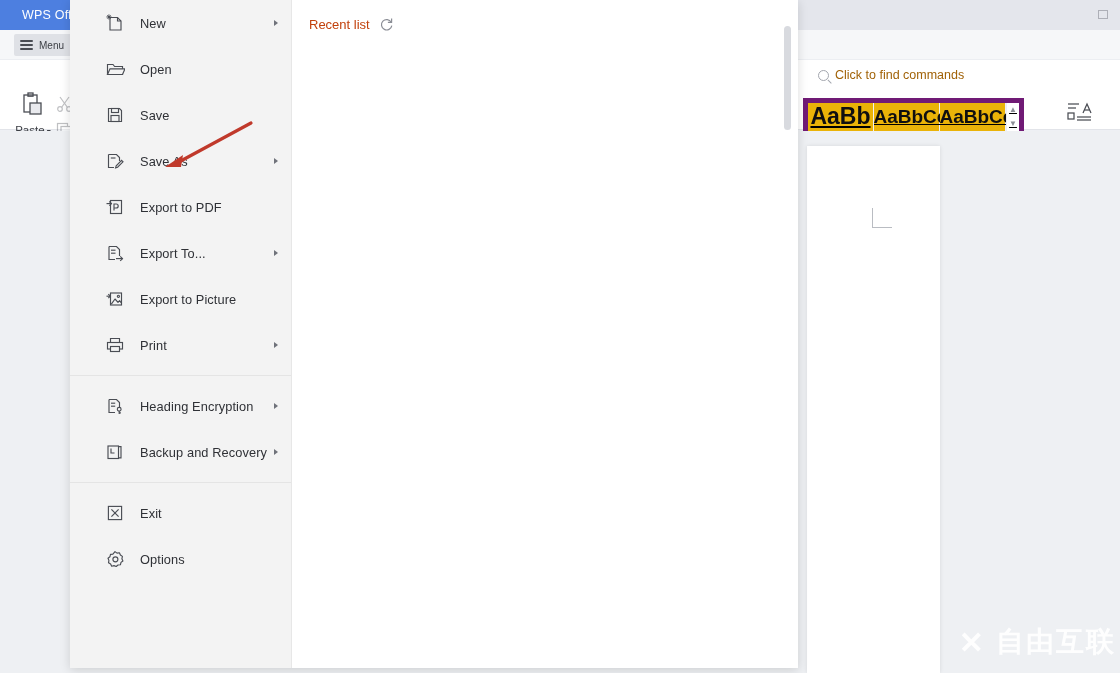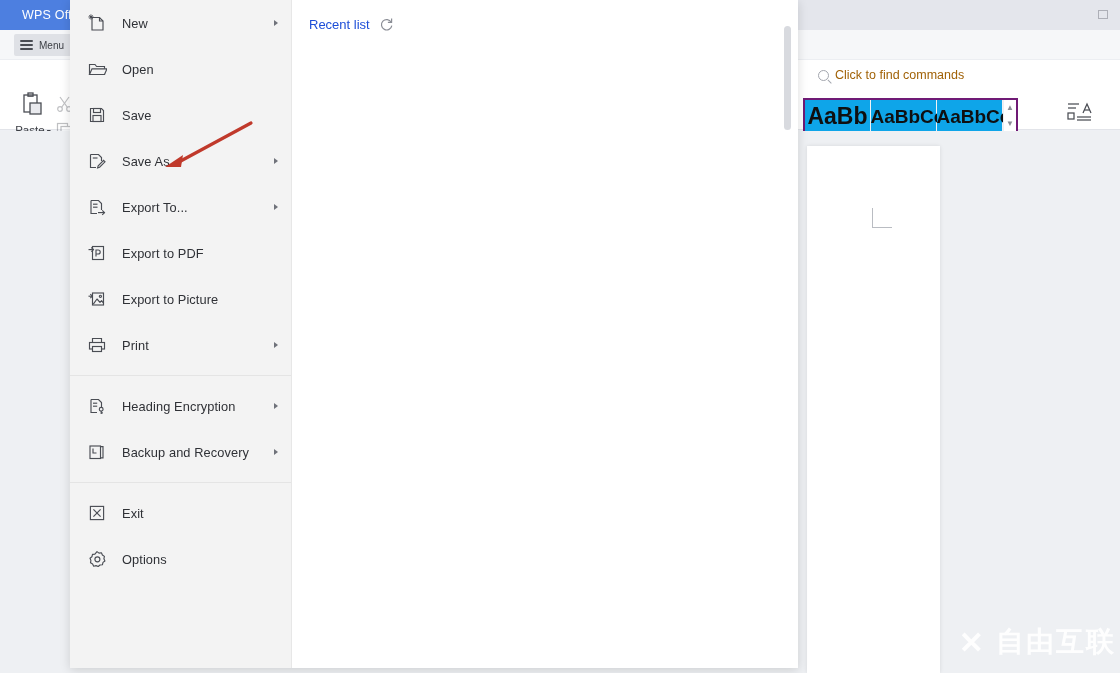--- a/index.html
+++ b/index.html
@@ -125,22 +125,23 @@
   .copy-tool {
     position: absolute; left: 56px; top: 92px;
     opacity: .35;
   }
 
   
   .style-gallery {
     position: absolute; left: 803px; top: 68px;
     height: 52px;
     display: flex;
-    border: 2px solid #701a75;
-    background: #0ea5e9;
+    border: 5px solid #701a75;
+    background: #eab308;
+    text-decoration: underline;
   }
   .style-cell {
     width: 66px;
     display: flex; flex-direction: column;
     align-items: center; justify-content: center;
     border-right: 1px solid #f0f1f4;
   }
   .style-preview {
     color: #0f0f10;
     line-height: 1;
@@ -221,31 +222,31 @@
     overflow: hidden;
   }
   .backstage-right {
     position: absolute; left: 222px; top: 0;
     width: 506px; height: 668px;
     background: #ffffff;
   }
   .recent-header {
     position: absolute; left: 17px; top: 17px;
     display: flex; align-items: center; gap: 9px;
-    color: #1d4ed8; font-size: 13px;
+    color: #c2410c; font-size: 13px;
     white-space: nowrap;
   }
   .refresh-icon { color: #8b8e96; display: inline-flex; }
 
   .menu-list { position: absolute; left: 0; top: 0; width: 222px; }
   .menu-item {
     position: relative;
     height: 46px;
     display: flex; align-items: center;
-    padding-left: 16px;
+    padding-left: 34px;
     color: #2f3136;
     font-size: 12.8px;
   }
   .menu-item .mi-icon {
     width: 22px; height: 22px;
     display: flex; align-items: center; justify-content: center;
     color: #4a4d54;
     flex: 0 0 22px;
   }
   .menu-item .mi-label {
@@ -452,47 +453,47 @@
               <path d="M16.6 9.4 L18 10.8 L12.6 16.2 L10.6 16.8 L11.2 14.8 Z"></path>
             </svg>
           </span>
           <span class="mi-label">Save As</span>
           <span class="mi-chevron"></span>
         </div>
 
         <div class="menu-item">
           <span class="mi-icon">
             <svg width="20" height="20" viewBox="0 0 20 20" fill="none" stroke="#4a4d54" stroke-width="1.15">
+              <rect x="5.5" y="3.5" width="11" height="13"></rect>
+              <path d="M9 13.5 V7 H11.2 A2 2 0 0 1 11.2 11 H9"></path>
+              <line x1="1.5" y1="6.6" x2="6.5" y2="6.6"></line>
+              <polyline points="4.3,4.5 6.6,6.6 4.3,8.7" stroke-linejoin="round"></polyline>
+            </svg>
+          </span>
+          <span class="mi-label">Export to PDF</span>
+        </div>
+
+        <div class="menu-item">
+          <span class="mi-icon">
+            <svg width="20" height="20" viewBox="0 0 20 20" fill="none" stroke="#4a4d54" stroke-width="1.15">
               <path d="M4 3.5 H11.5 L14.5 6.5 V13"></path>
               <path d="M4 3.5 V16.5 H10"></path>
               <line x1="6" y1="7.2" x2="10.5" y2="7.2"></line>
               <line x1="6" y1="10.2" x2="10.5" y2="10.2"></line>
               <line x1="11" y1="15.6" x2="17.5" y2="15.6"></line>
               <polyline points="15.2,13.4 17.6,15.6 15.2,17.8" stroke-linejoin="round"></polyline>
             </svg>
           </span>
           <span class="mi-label">Export To...</span>
           <span class="mi-chevron"></span>
         </div>
 
         <div class="menu-item">
           <span class="mi-icon">
             <svg width="20" height="20" viewBox="0 0 20 20" fill="none" stroke="#4a4d54" stroke-width="1.15">
-              <rect x="5.5" y="3.5" width="11" height="13"></rect>
-              <path d="M9 13.5 V7 H11.2 A2 2 0 0 1 11.2 11 H9"></path>
-              <line x1="1.5" y1="6.6" x2="6.5" y2="6.6"></line>
-              <polyline points="4.3,4.5 6.6,6.6 4.3,8.7" stroke-linejoin="round"></polyline>
-            </svg>
-          </span>
-          <span class="mi-label">Export to PDF</span>
-        </div>
-
-        <div class="menu-item">
-          <span class="mi-icon">
-            <svg width="20" height="20" viewBox="0 0 20 20" fill="none" stroke="#4a4d54" stroke-width="1.15">
               <rect x="5.5" y="4" width="11" height="12"></rect>
               <circle cx="13.4" cy="7.3" r="1.1"></circle>
               <polyline points="6.3,15.2 10,10 13,13.4 14.6,11.6 16.3,13.8" stroke-linejoin="round"></polyline>
               <line x1="1.5" y1="7.2" x2="5.2" y2="7.2"></line>
               <polyline points="3.3,5.2 5.4,7.2 3.3,9.2" stroke-linejoin="round"></polyline>
             </svg>
           </span>
           <span class="mi-label">Export to Picture</span>
         </div>
 

